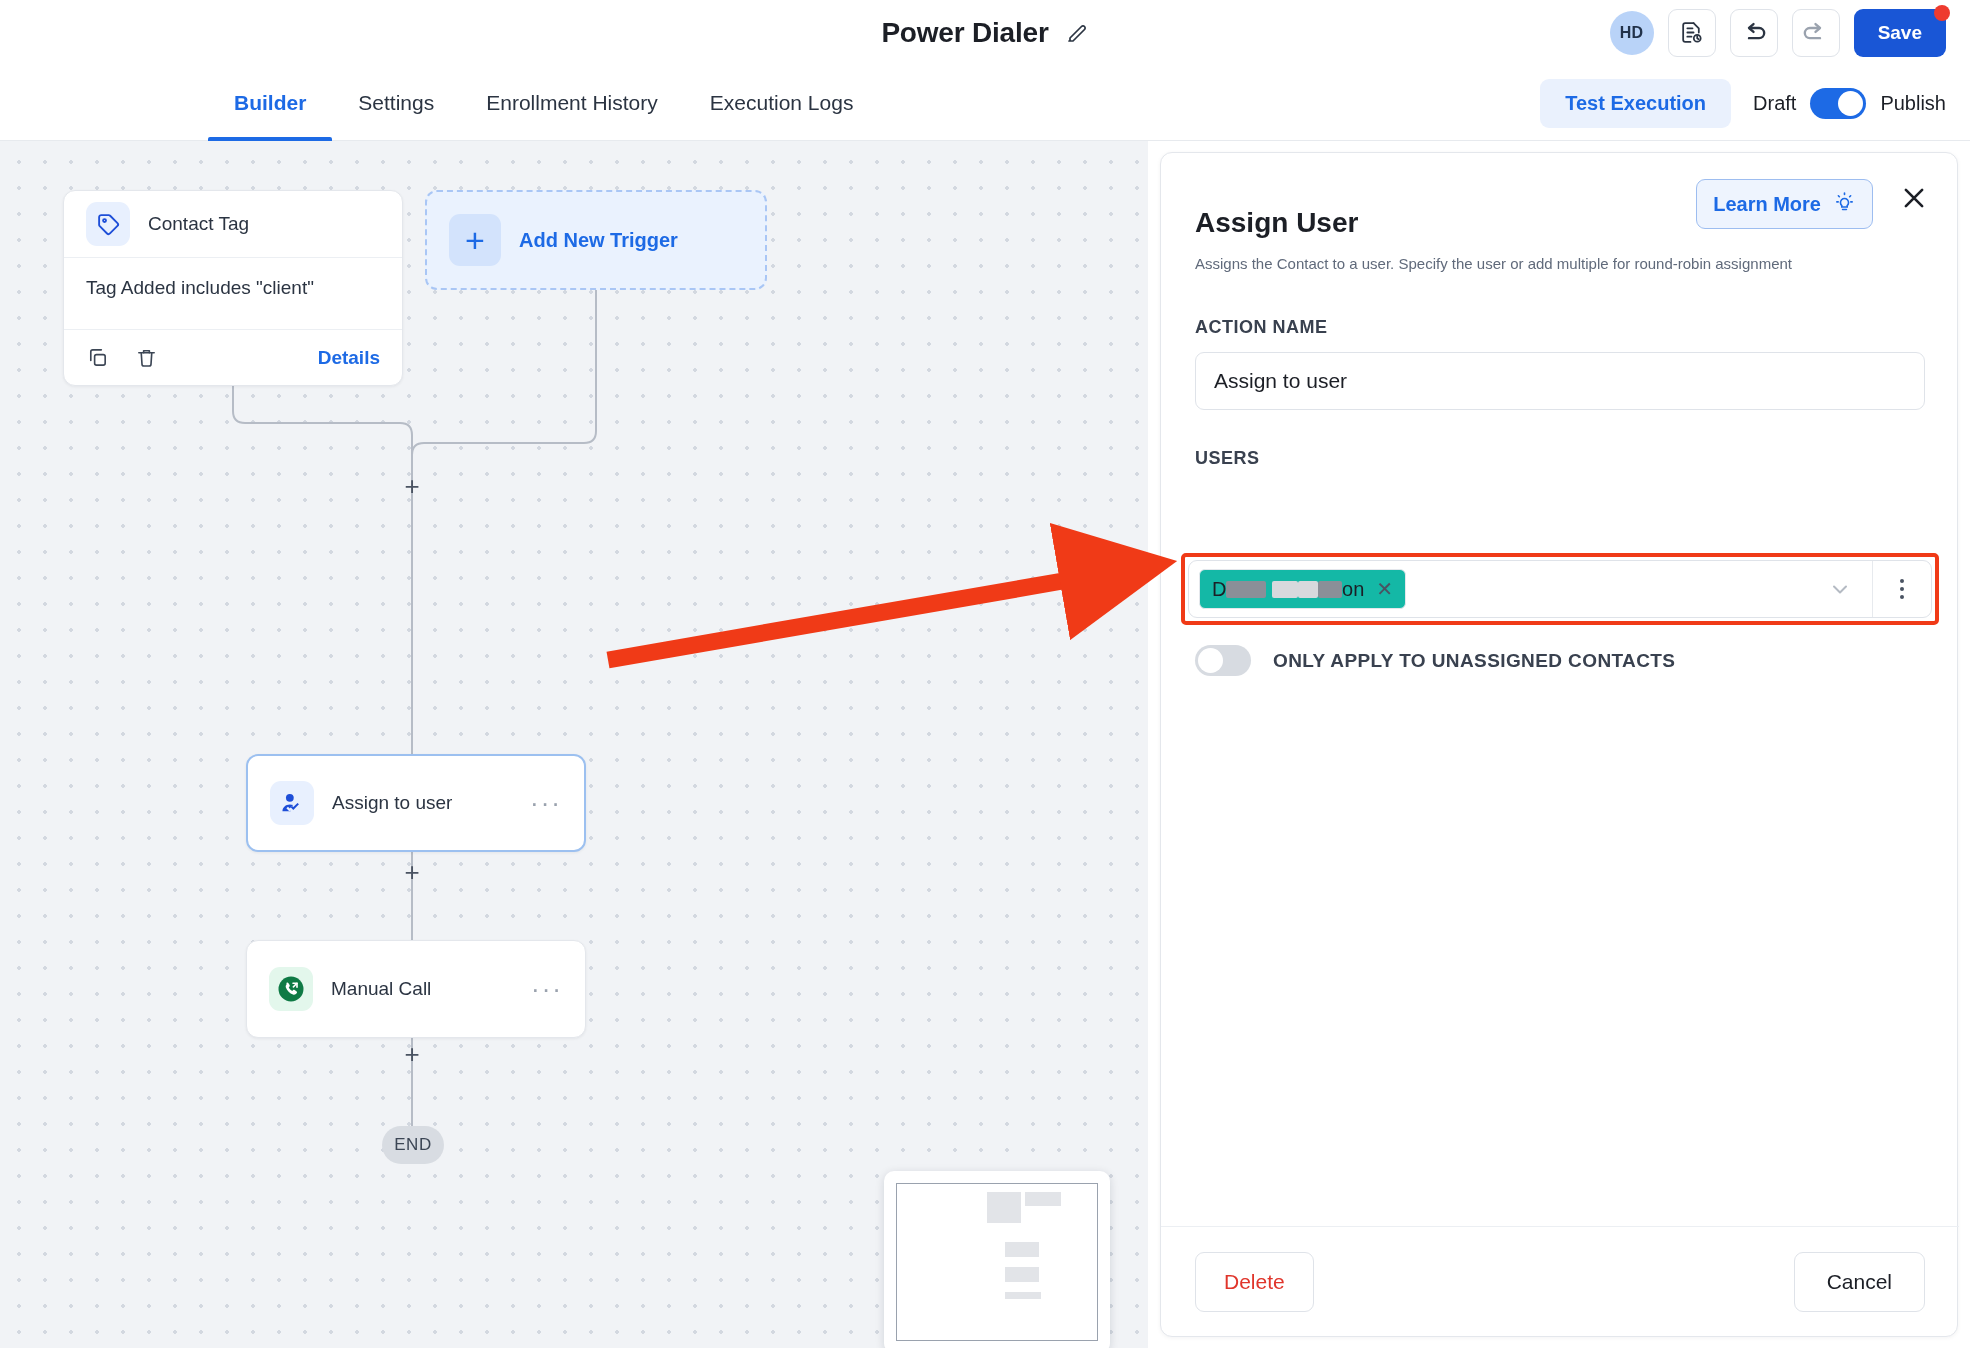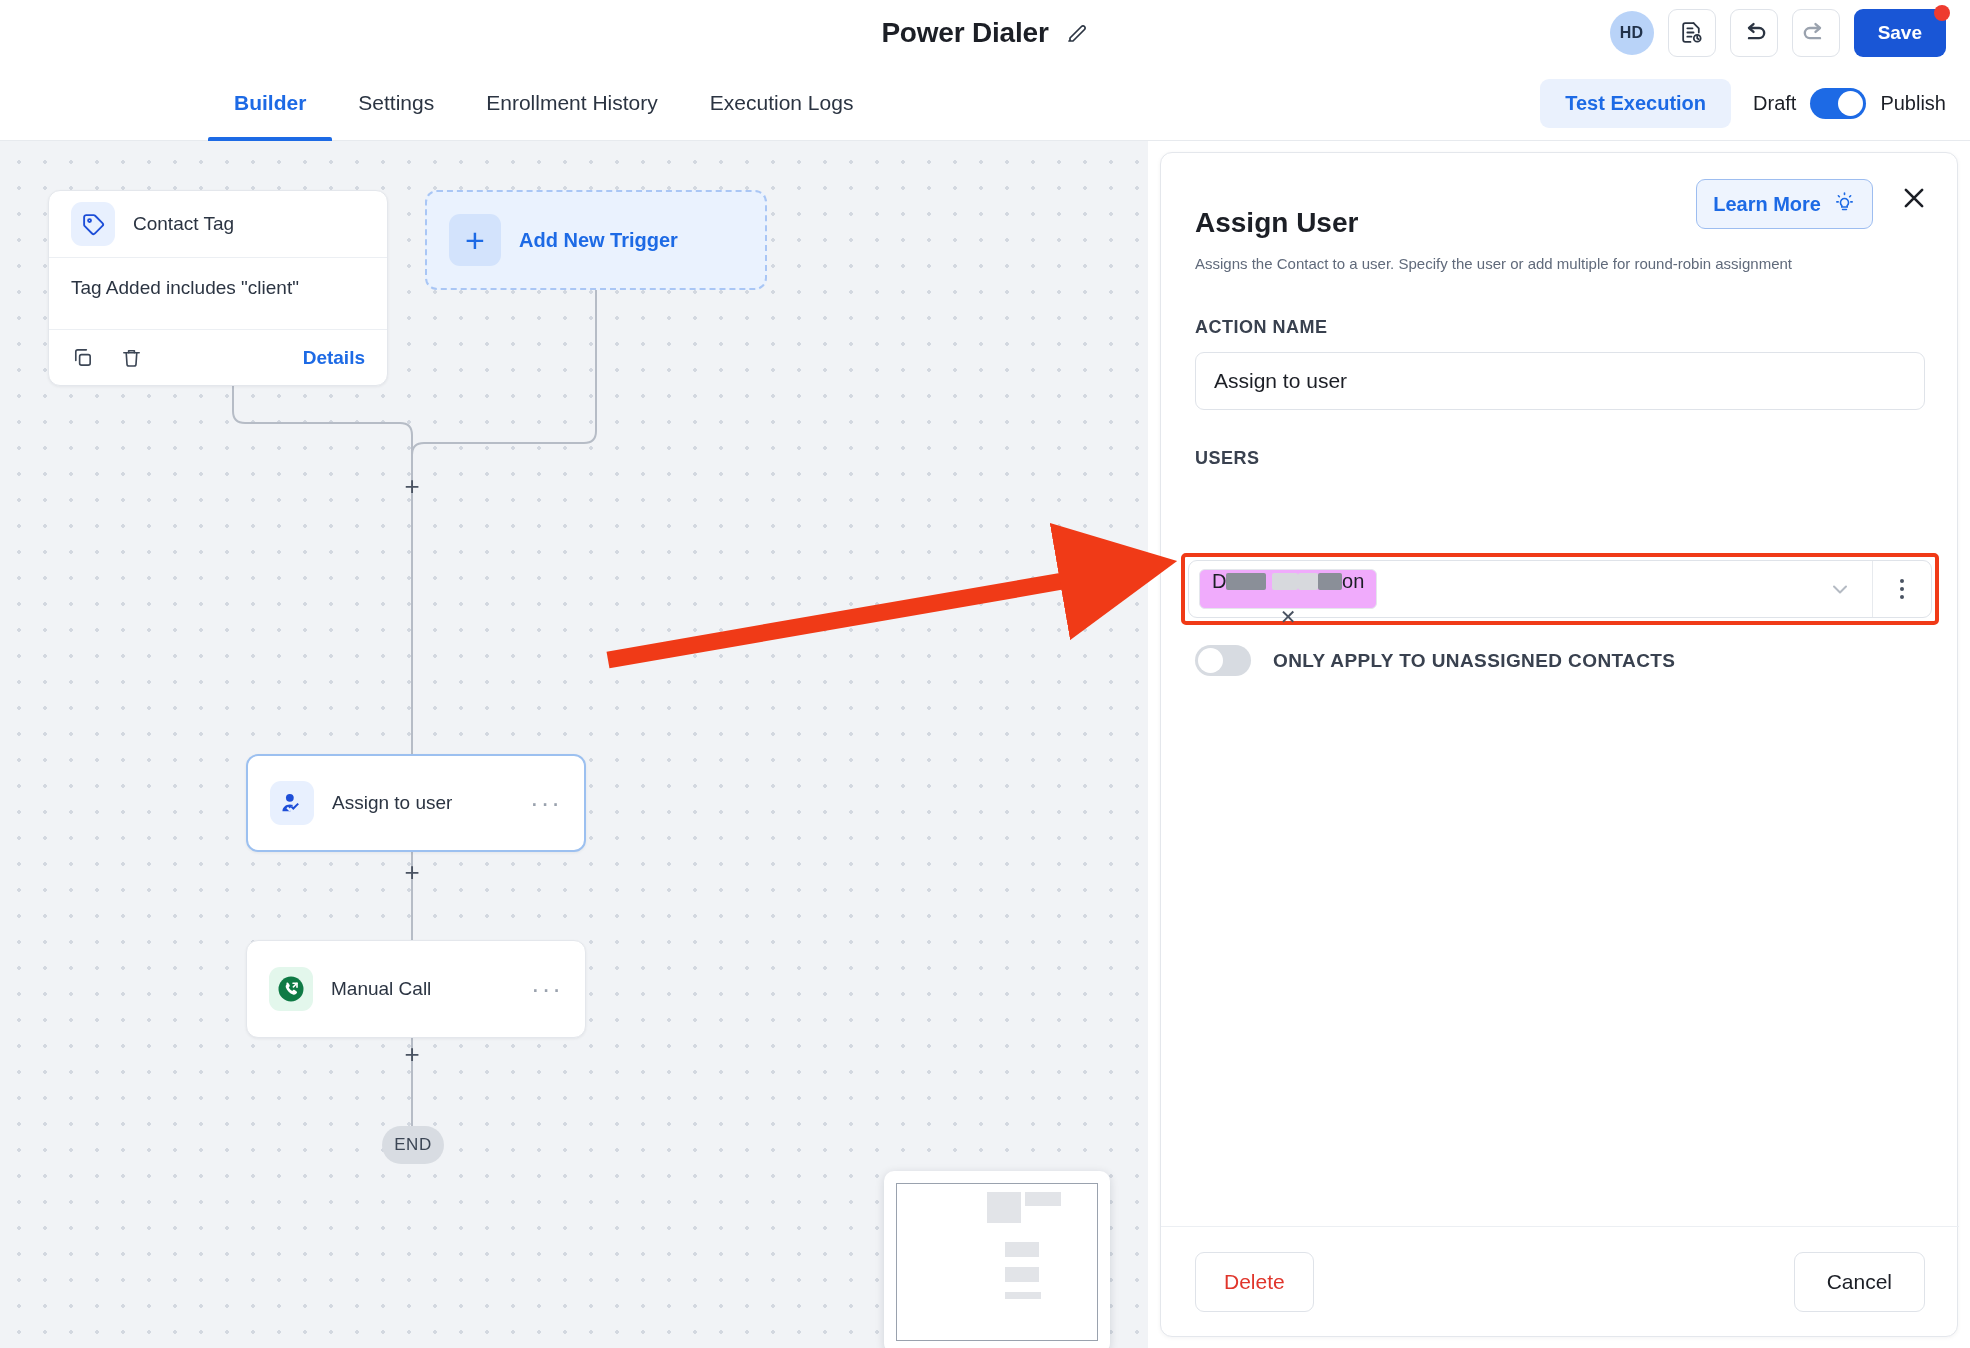--- a/index.html
+++ b/index.html
@@ -98,21 +98,21 @@
   .canvas-edge {
     position: absolute; left: 1148px; top: 141px; width: 12px; height: 1207px;
     background: #fff;
   }
 
   
   .node {
     position: absolute; background: #fff; border: 1px solid #e4e7ec;
     border-radius: 12px; box-shadow: 0 1px 3px rgba(16,24,40,.06);
   }
-  .trigger-card { left: 48px; top: 49px; width: 340px; }
+  .trigger-card { left: 63px; top: 49px; width: 340px; }
   .trig-head { height: 66px; display: flex; align-items: center; gap: 18px; padding: 0 22px; }
   .node-icon {
     width: 44px; height: 44px; border-radius: 11px; background: #e8f0fe;
     display: flex; align-items: center; justify-content: center; flex: none;
   }
   .node-icon.green { background: #e3f7ec; }
   .node-label { font-size: 19px; color: #2b3442; }
   .trig-body {
     border-top: 1px solid #eceff3; padding: 19px 22px 20px;
     font-size: 19px; color: #2b3442; min-height: 72px;
@@ -205,23 +205,23 @@
     border: 4px solid #f03a17; border-radius: 5px;
   }
   .users-box {
     position: absolute; left: 27px; top: 407px;
     width: 744px; height: 58px;
     border: 1px solid #dfe3e9; border-radius: 9px; background: #fff;
     display: flex; align-items: center;
   }
   .chip {
     margin-left: 10px; height: 40px; border-radius: 6px;
-    background: #f0abfc; border: 1px solid #e4e7ec;
+    background: #14b8a6; border: 1px solid #e4e7ec;
     display: flex; align-items: center; gap: 12px; padding: 0 12px;
-    font-size: 20px; color: #1c1f26; flex-direction: column;
+    font-size: 20px; color: #1c1f26;
   }
   .redact { display: inline-block; height: 17px; vertical-align: -2px; border-radius: 2px; }
   .r1 { width: 40px; background: #8a8f98; }
   .r2 { width: 26px; background: #d7d9dd; }
   .r3 { width: 20px; background: #d7d9dd; }
   .r4 { width: 24px; background: #8a8f98; }
   .chip-x { color: #4a5362; font-size: 20px; }
   .chev-down { margin-left: auto; color: #b4bac3; width: 24px; height: 24px; }
   .vdiv { width: 1px; height: 56px; background: #e7eaee; margin: 0 0 0 20px; }
   .kebab-v {

